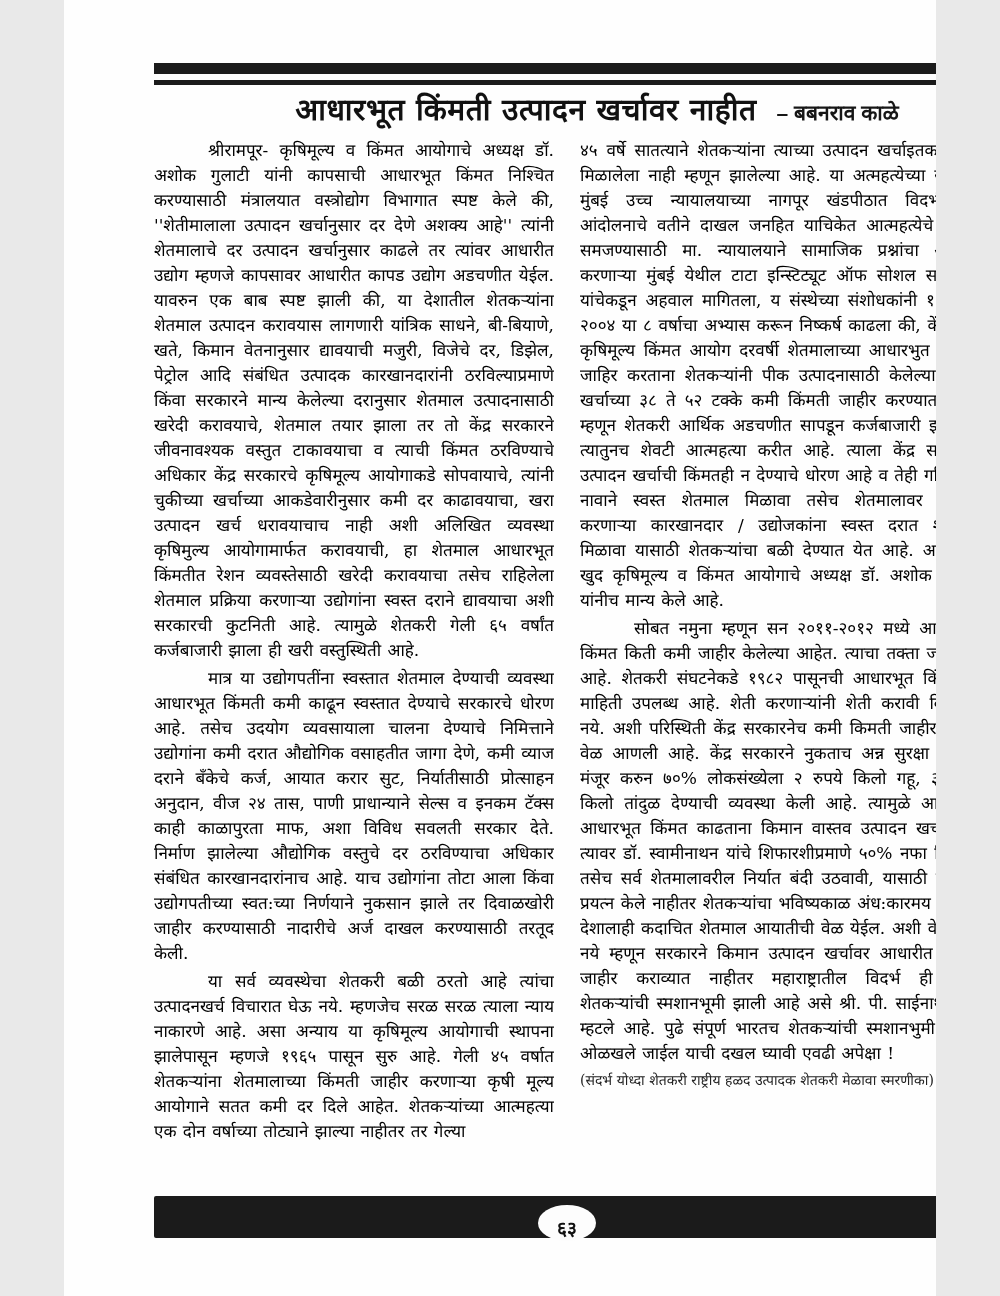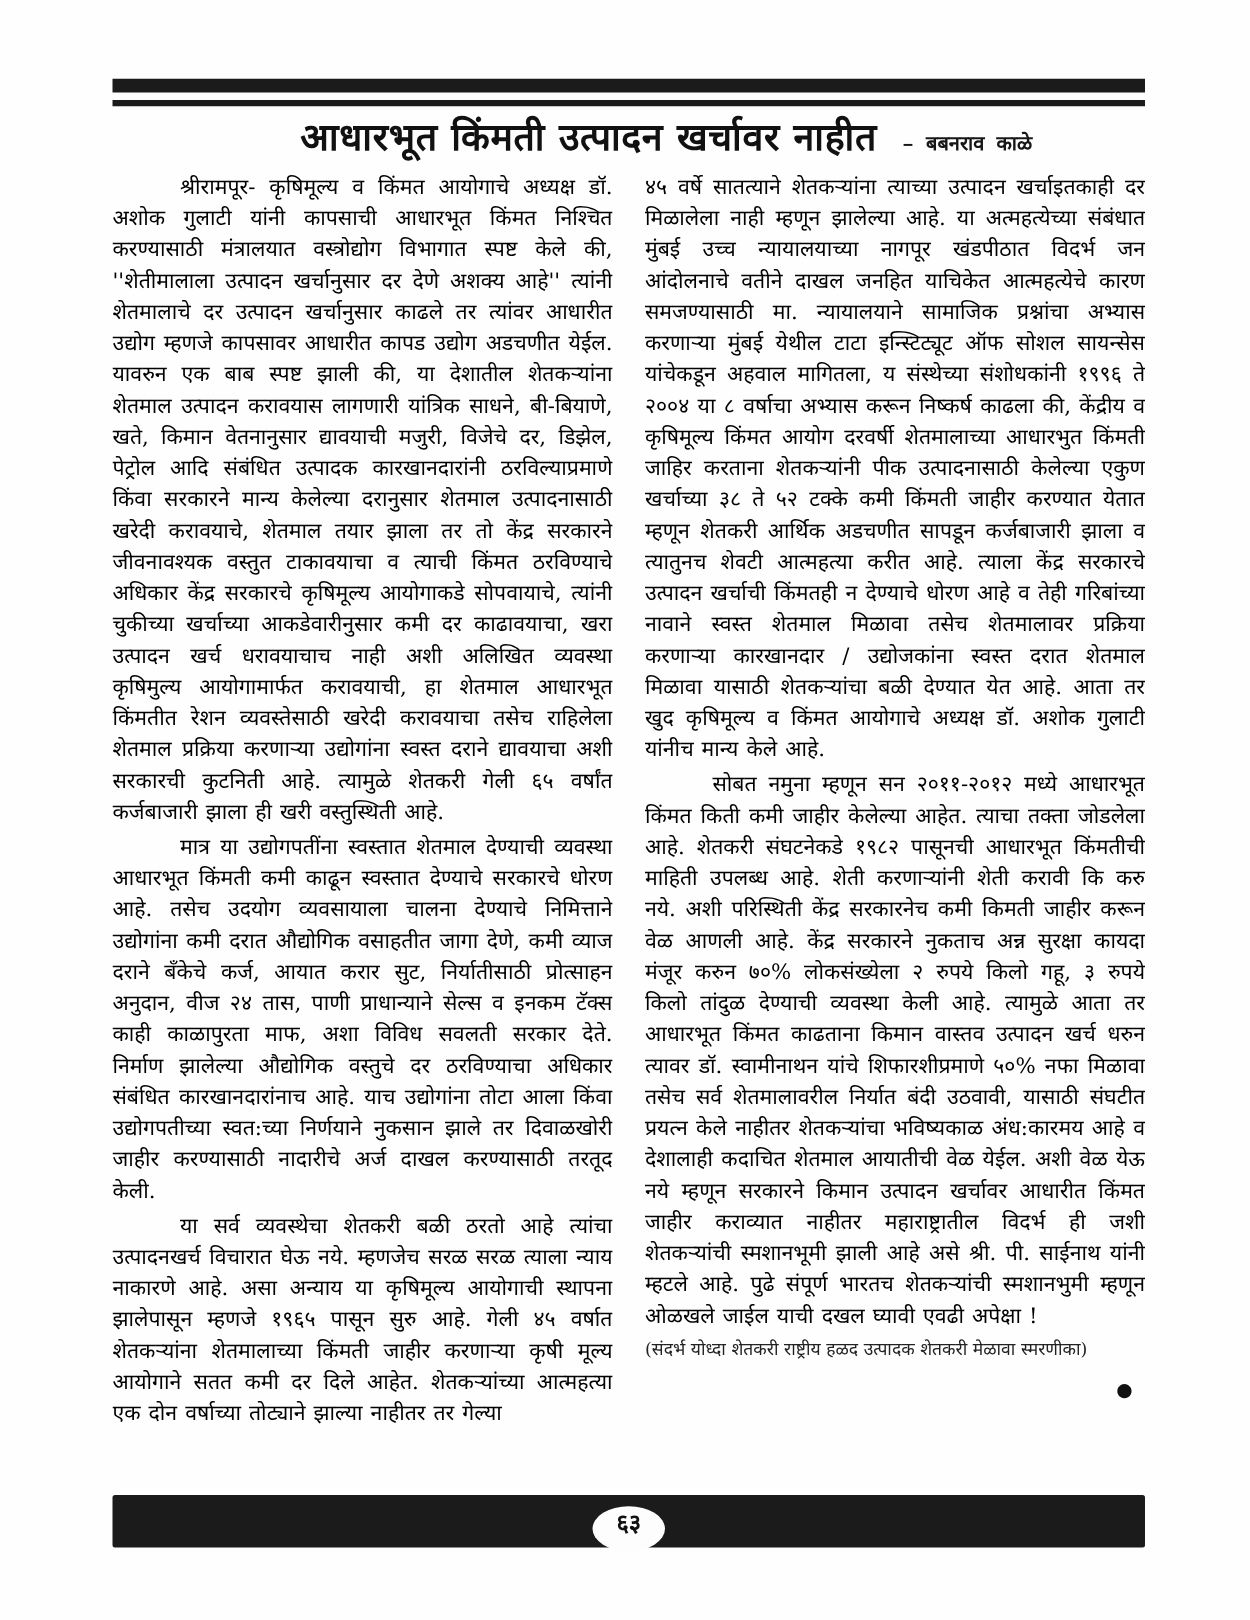--- a/index.html
+++ b/index.html
@@ -1,21 +1,21 @@
 <!DOCTYPE html>
 <html><head>
 <meta charset="utf-8">
 <style>
   * { margin: 0; padding: 0; box-sizing: border-box; }
   html, body { background: #e9e9e9; }
   body { font-family: "DejaVu Serif", "Liberation Serif", serif; }
 
   .page {
     position: relative;
-    width: 1000px;
+    width: 872px;
     height: 1296px;
     margin: 0 auto;
     background: #fefefe;
     color: #1a1a1a;
     overflow: hidden;
   }
 
   .rule-thick {
     position: absolute;
     left: 90px; top: 63px;
@@ -41,25 +41,25 @@
   }
   .article-title {
     font-size: 30px;
     font-weight: bold;
     letter-spacing: 0.5px;
     color: #111;
     white-space: nowrap;
     font-family: "DejaVu Sans", "Liberation Sans", sans-serif;
   }
   .article-author {
-    font-size: 16px;
+    font-size: 21px;
     font-weight: bold;
     color: #161616;
     white-space: nowrap;
-    font-family: Liberation Mono, monospace;
+    font-family: Liberation Sans, sans-serif;
   }
 
   .columns {
     position: absolute;
     left: 90px; top: 138px;
     width: 826px; height: 1046px;
     display: flex;
     gap: 26px;
   }
   .col {
@@ -100,21 +100,21 @@
     border-radius: 2px;
     display: flex;
     align-items: center;
     justify-content: center;
   }
   .page-number-oval {
     width: 58px; height: 36px;
     background: #fdfdfd;
     border-radius: 50%;
     display: flex;
-    align-items: flex-start;
+    align-items: flex-end;
     justify-content: center;
     margin-top: 12px;
   }
   .page-number {
     font-size: 19px;
     font-weight: bold;
     color: #111;
     font-family: "DejaVu Sans", "Liberation Sans", sans-serif;
   }
 </style>

